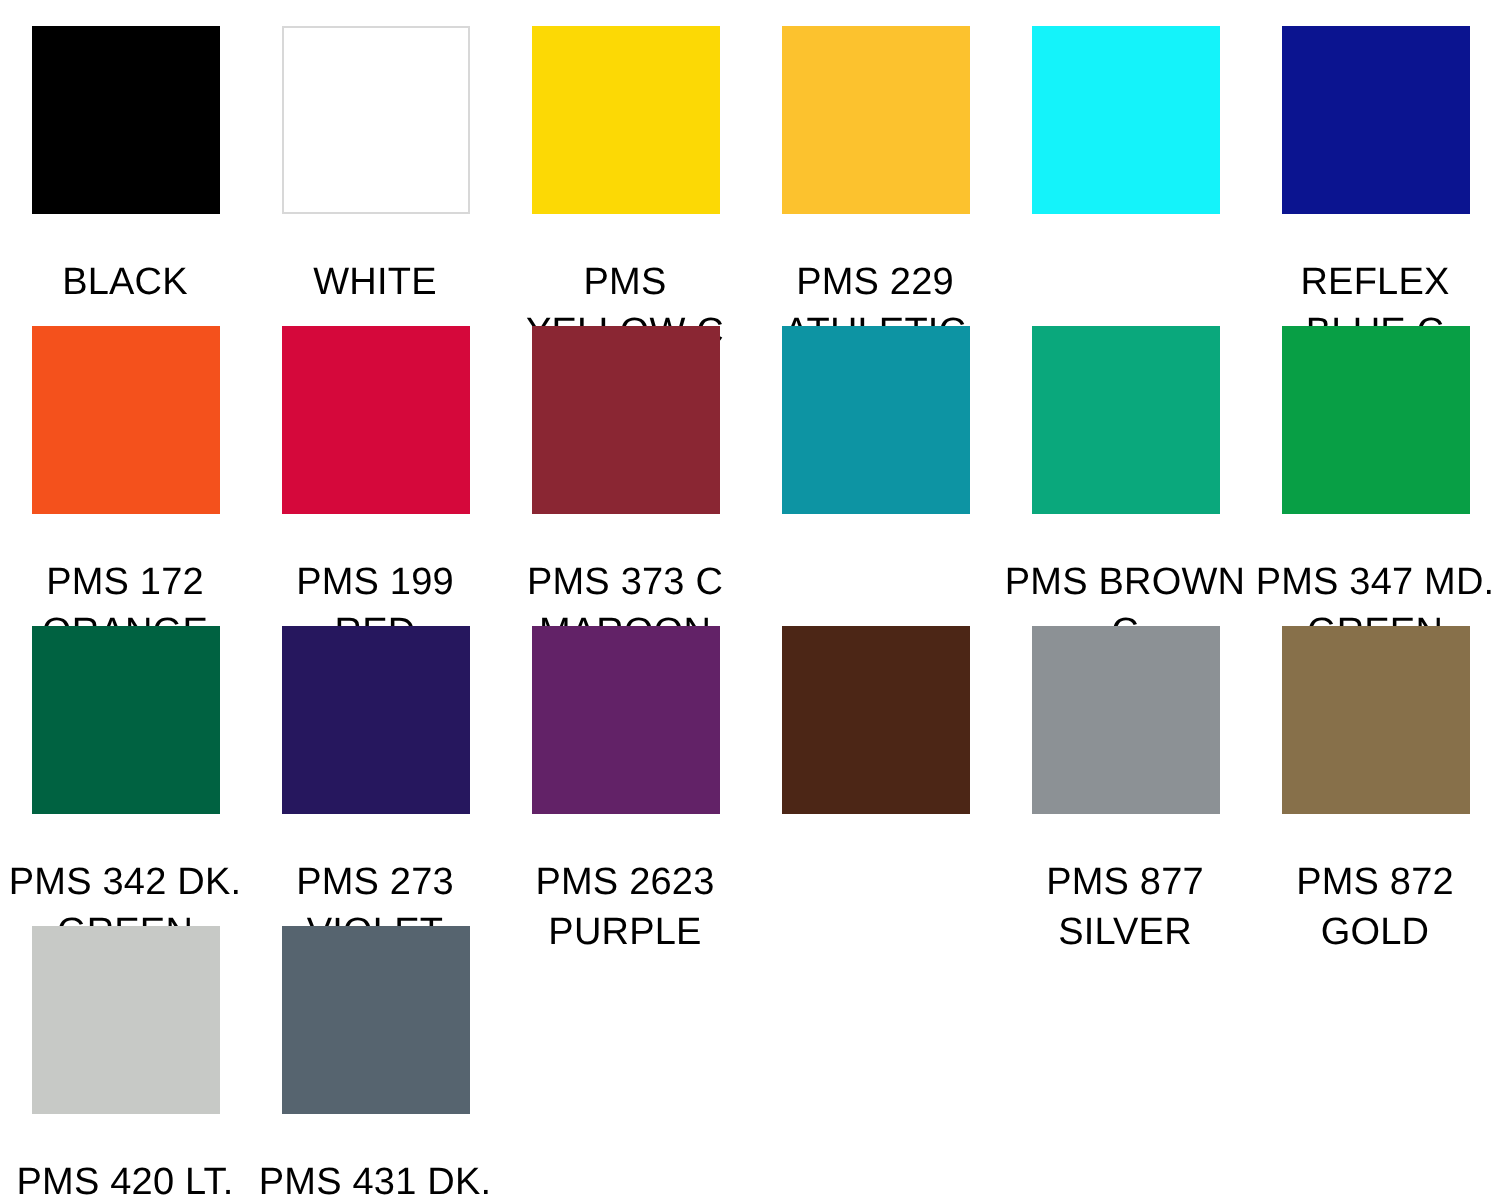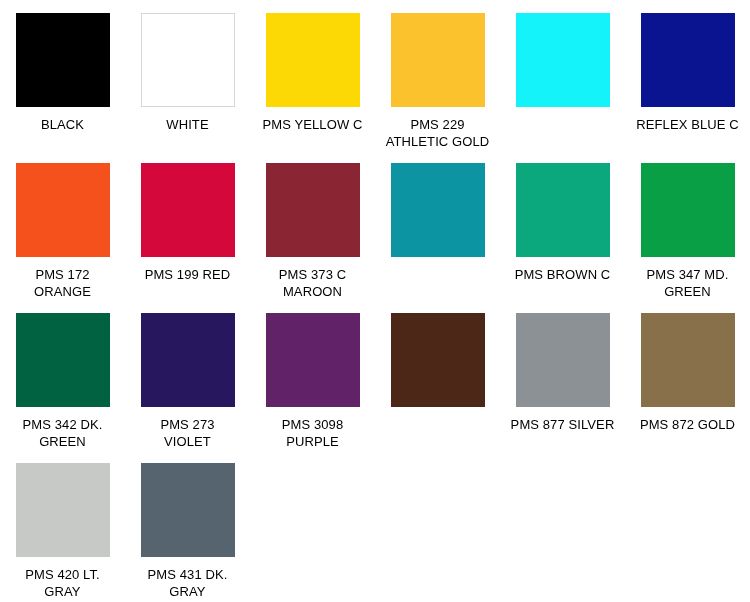--- a/index.html
+++ b/index.html
@@ -30,22 +30,22 @@
     width: 94px;
     height: 94px;
     margin-top: 13px;
     box-sizing: border-box;
     flex: none;
   }
   .swatch-chip.bordered {
     border: 1px solid #d8d8d8;
   }
   .swatch-label {
-    margin-top: 9px;
-    font-size: 13px;
+    margin-top: 22px;
+    font-size: 19px;
     line-height: 1.32;
     color: #000000;
     text-align: center;
     width: 123px;
     white-space: pre-line;
     letter-spacing: 0.1px;
   }
 </style>
 </head>
 <body>
@@ -106,21 +106,21 @@
       <div class="swatch-label">PMS 342 DK.
 GREEN</div>
     </div>
     <div class="swatch-cell">
       <div class="swatch-chip" style="background-color: rgb(38, 23, 94);"></div>
       <div class="swatch-label">PMS 273
 VIOLET</div>
     </div>
     <div class="swatch-cell">
       <div class="swatch-chip" style="background-color: rgb(98, 34, 103);"></div>
-      <div class="swatch-label">PMS 3098
+      <div class="swatch-label">PMS 2623
 PURPLE</div>
     </div>
     <div class="swatch-cell">
       <div class="swatch-chip" style="background-color: rgb(76, 38, 22);"></div>
     </div>
     <div class="swatch-cell">
       <div class="swatch-chip" style="background-color: rgb(140, 145, 149);"></div>
       <div class="swatch-label">PMS 877 SILVER</div>
     </div>
     <div class="swatch-cell">

